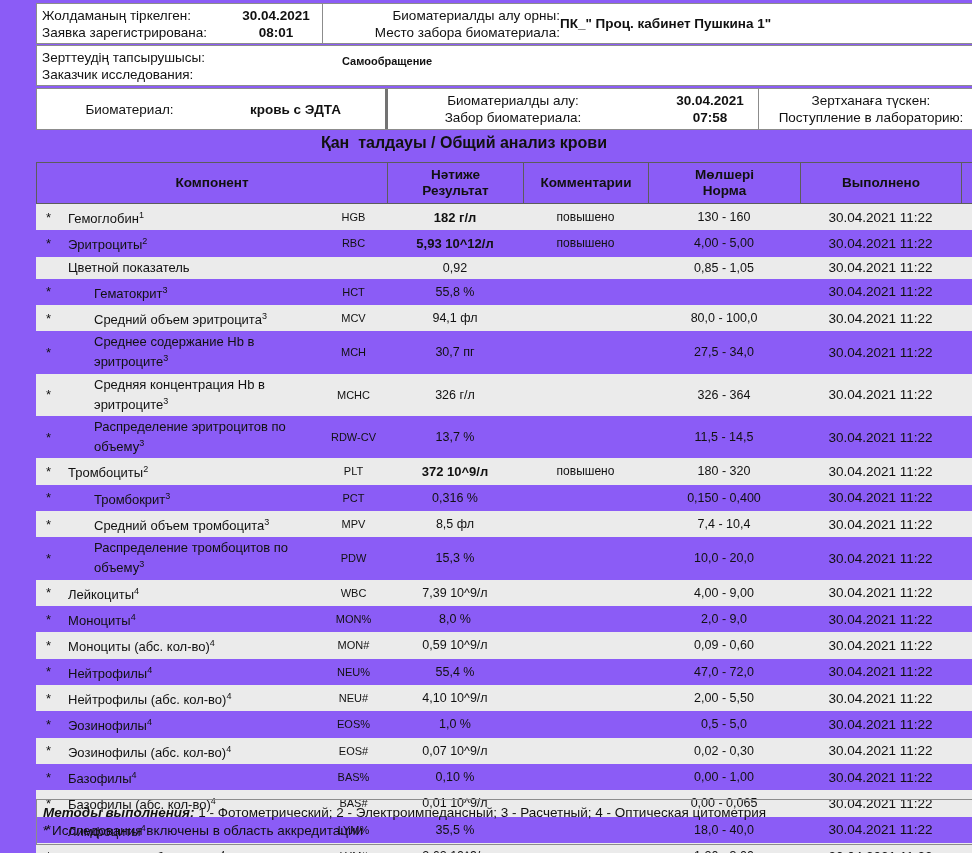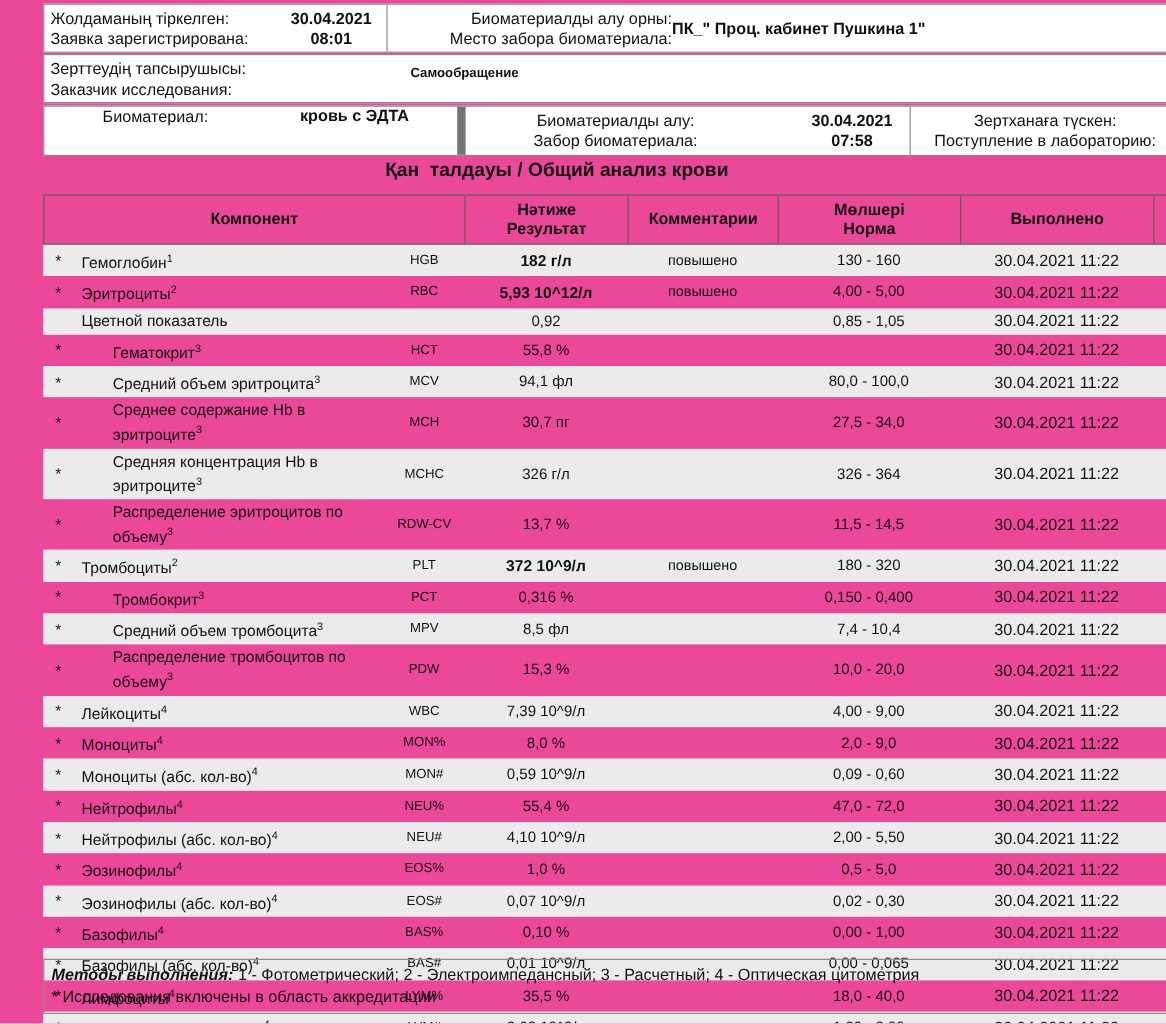--- a/index.html
+++ b/index.html
@@ -1,35 +1,35 @@
 <!DOCTYPE html>
 <html style="--row-shade: #ebebeb;"><head>
 <meta charset="utf-8">
 <style>
   html,body{margin:0;padding:0;background:#fff;}
-  #page{position:relative;width:972px;height:853px;overflow:hidden;background:#ec4899;
+  #page{position:relative;width:972px;height:853px;overflow:hidden;background:#8b5cf6;
         color:#111;font-family:"Liberation Sans","DejaVu Sans",sans-serif;font-size:13px;}
 
   
   .box{position:absolute;left:36px;width:954px;border:1px solid #8c8c8c;box-sizing:border-box;background:#fff;}
   #b1{top:3px;height:41px;display:flex;}
   .b1-left{width:286px;display:flex;border-right:1px solid #8c8c8c;box-sizing:border-box;}
   .lbl{font-size:13.5px;line-height:17px;padding-top:3px;}
   .b1-left .lbl{flex:1;padding-left:5px;}
   .b1-left .vals{width:92px;text-align:center;font-weight:bold;font-size:13.5px;line-height:17px;padding-top:3px;}
   .b1-right{flex:1;display:flex;}
   .b1-right .lbl{width:232px;padding-left:5px;text-align:right;}
   .b1-right .val{flex:1;display:flex;align-items:center;font-weight:bold;font-size:13.5px;}
 
   #b2{top:45px;height:41px;}
   #b2 .lbl{padding-left:5px;}
   #b2 .val{position:absolute;left:305px;top:9px;font-weight:bold;font-size:11px;}
 
   #b3{top:88px;height:42px;display:flex;}
-  .b3a{width:351px;display:flex;align-items:flex-start;border-right:7px solid #737373;box-sizing:border-box;}
+  .b3a{width:351px;display:flex;align-items:center;border-right:3px solid #737373;box-sizing:border-box;}
   .b3a .lbl{width:185px;text-align:center;padding-top:0;}
   .b3a .val{font-weight:bold;font-size:13.5px;padding-left:28px;}
   .b3b{width:371px;display:flex;border-right:1px solid #8c8c8c;box-sizing:border-box;gap:24px;}
   .b3b .lbl{width:250px;text-align:center;}
   .b3b .val{flex:1;text-align:center;font-weight:bold;font-size:13.5px;line-height:17px;padding-top:3px;}
   .b3c{flex:1;}
   .b3c .lbl{text-align:center;padding-right:6px;}
 
   
   #title{position:absolute;top:134px;left:0;width:928px;text-align:center;

